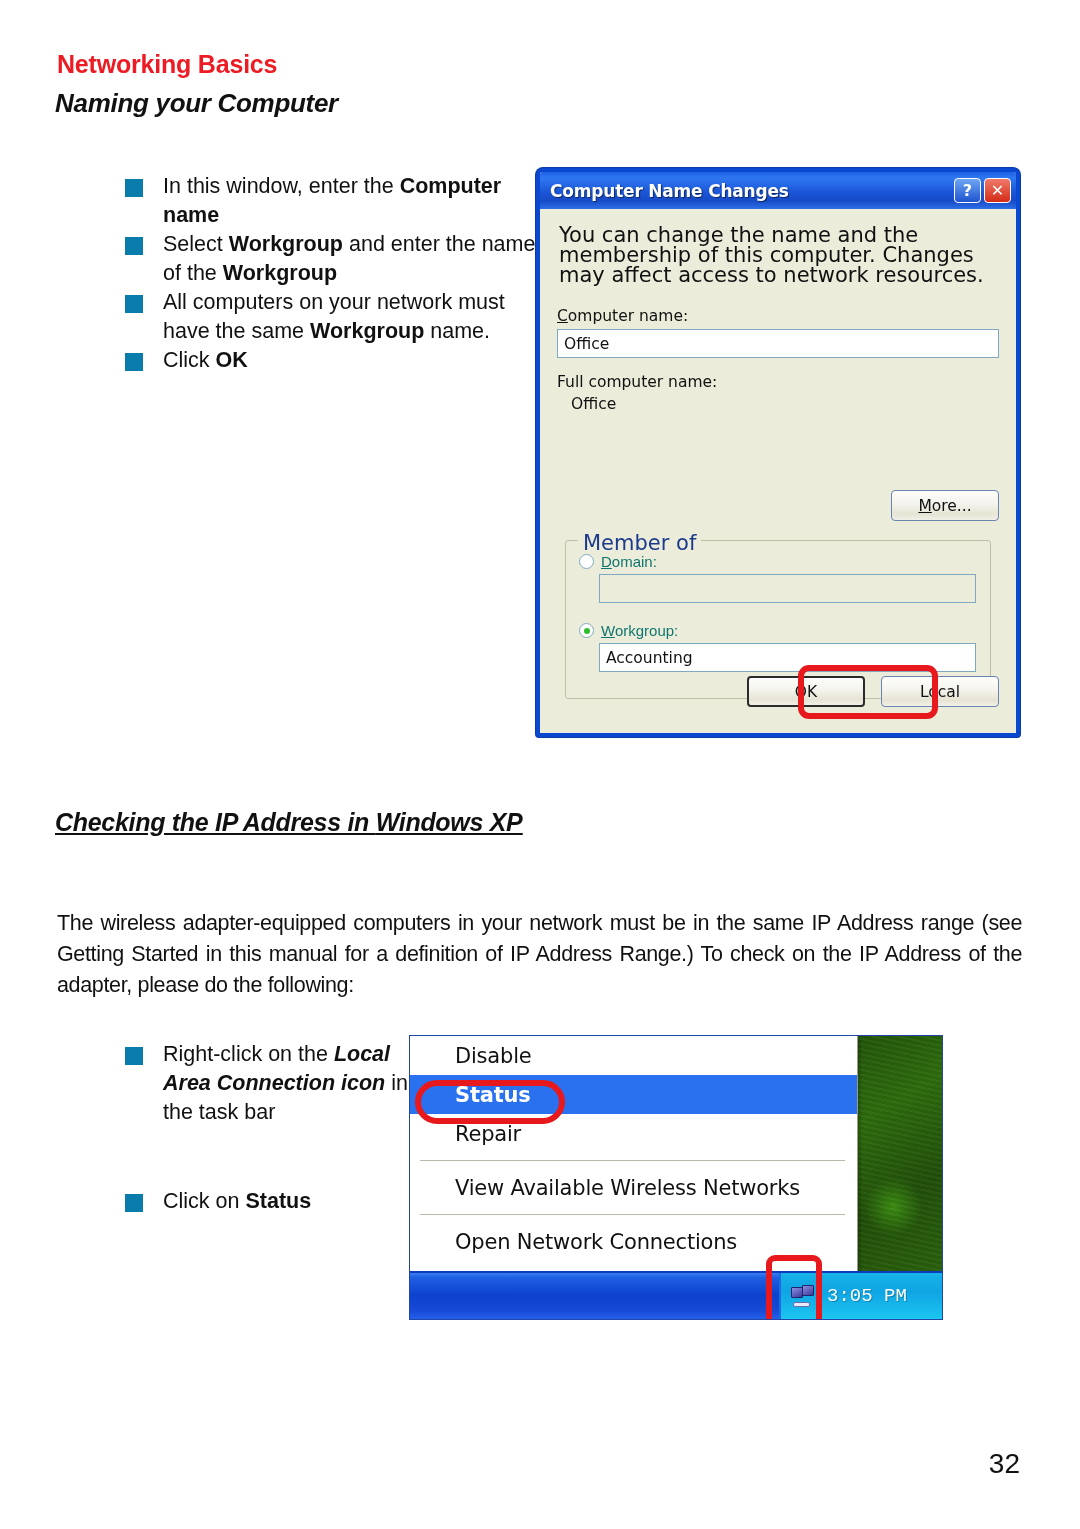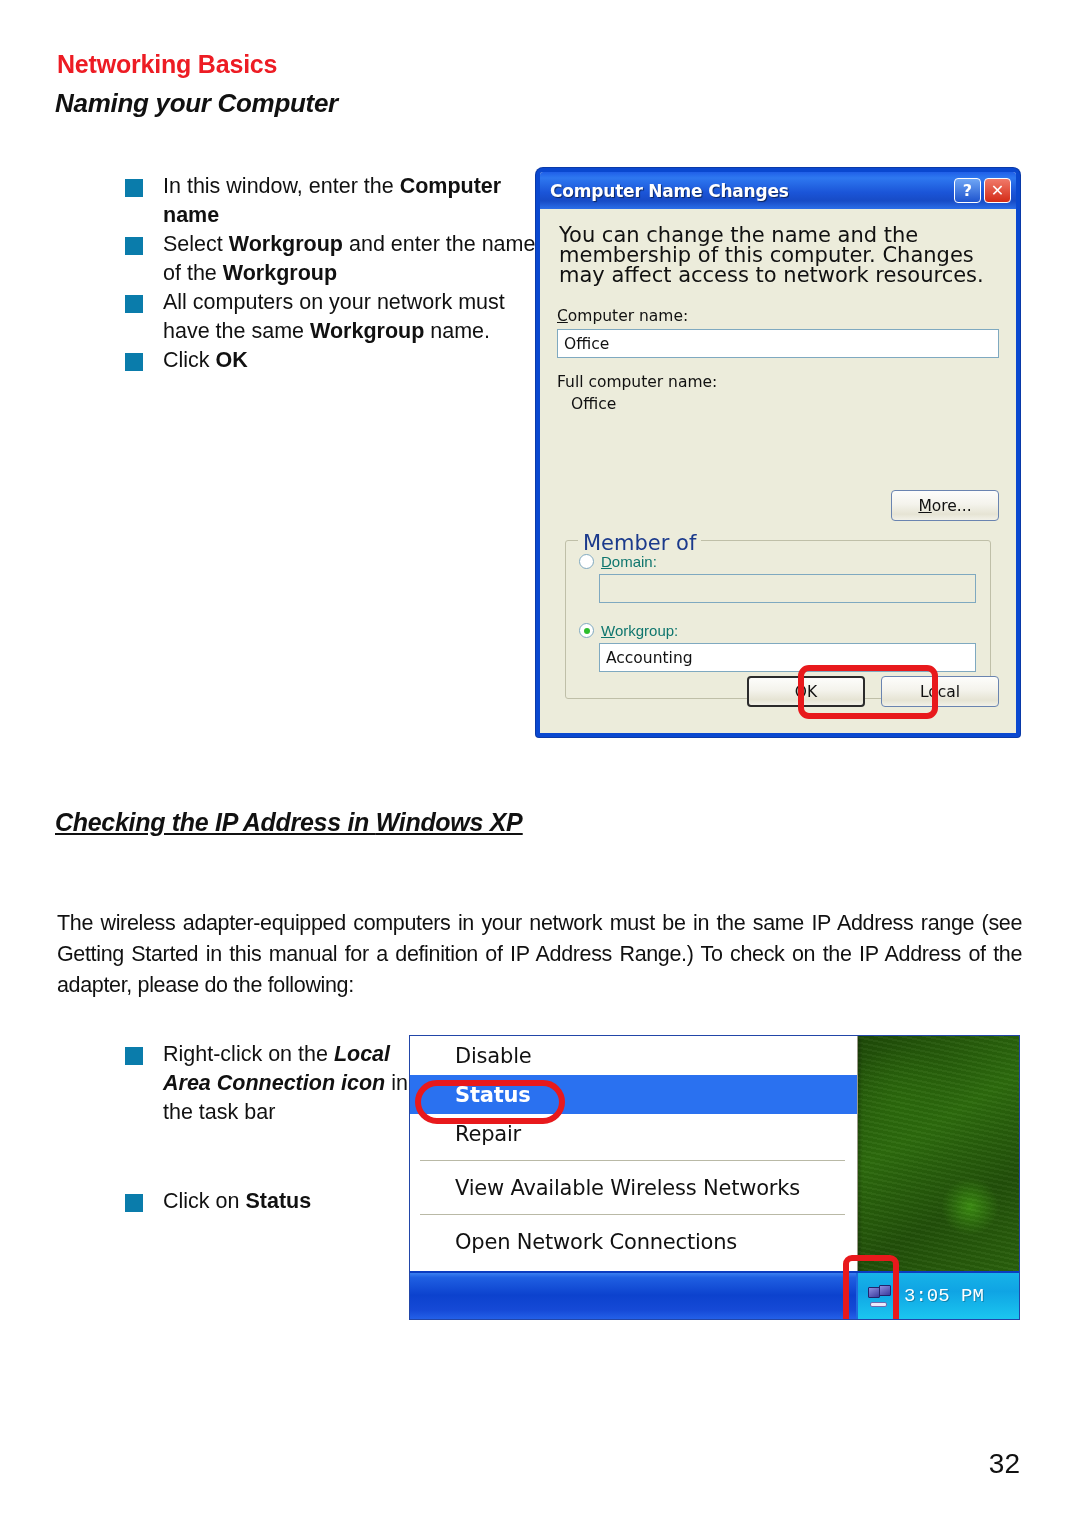--- a/index.html
+++ b/index.html
@@ -186,21 +186,21 @@
     position:absolute; left:258px; bottom:14px;
     width:140px; height:54px;
     border:6px solid #E8191C;
     border-radius:11px;
     pointer-events:none;
   }
 
   
   #xp-menu-shot {
     position:absolute; left:409px; top:1035px;
-    width:611px; height:285px;
+    width:534px; height:285px;
     background:#1B4FD4;
     border:1px solid #2246A8;
     overflow:hidden;
   }
   #desktop-bg {
     position:absolute; right:0; top:0; width:163px; height:237px;
     background:
       radial-gradient(circle at 70% 72%, #3b8c12 0%, rgba(59,140,18,0) 14%),
       radial-gradient(circle at 28% 30%, #2c6a0c 0%, rgba(44,106,12,0) 30%),
       linear-gradient(150deg,#1e4a08 0%, #2d6b0d 40%, #214f09 70%, #2a610c 100%);

